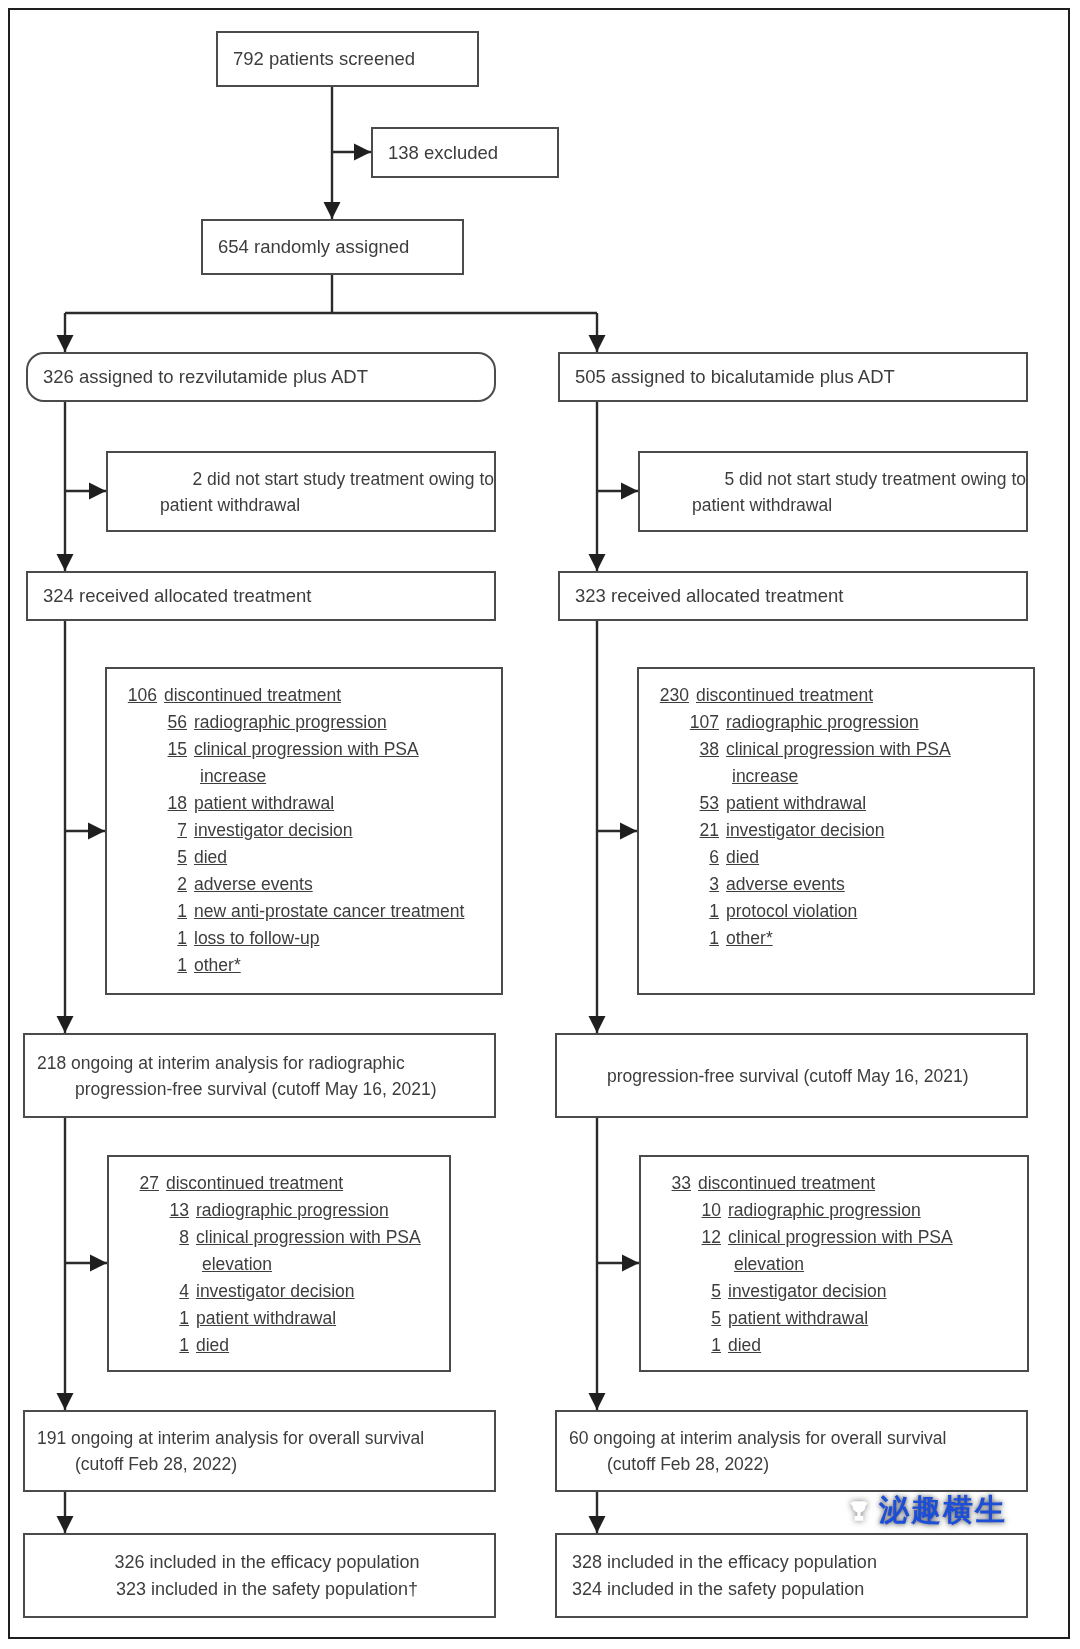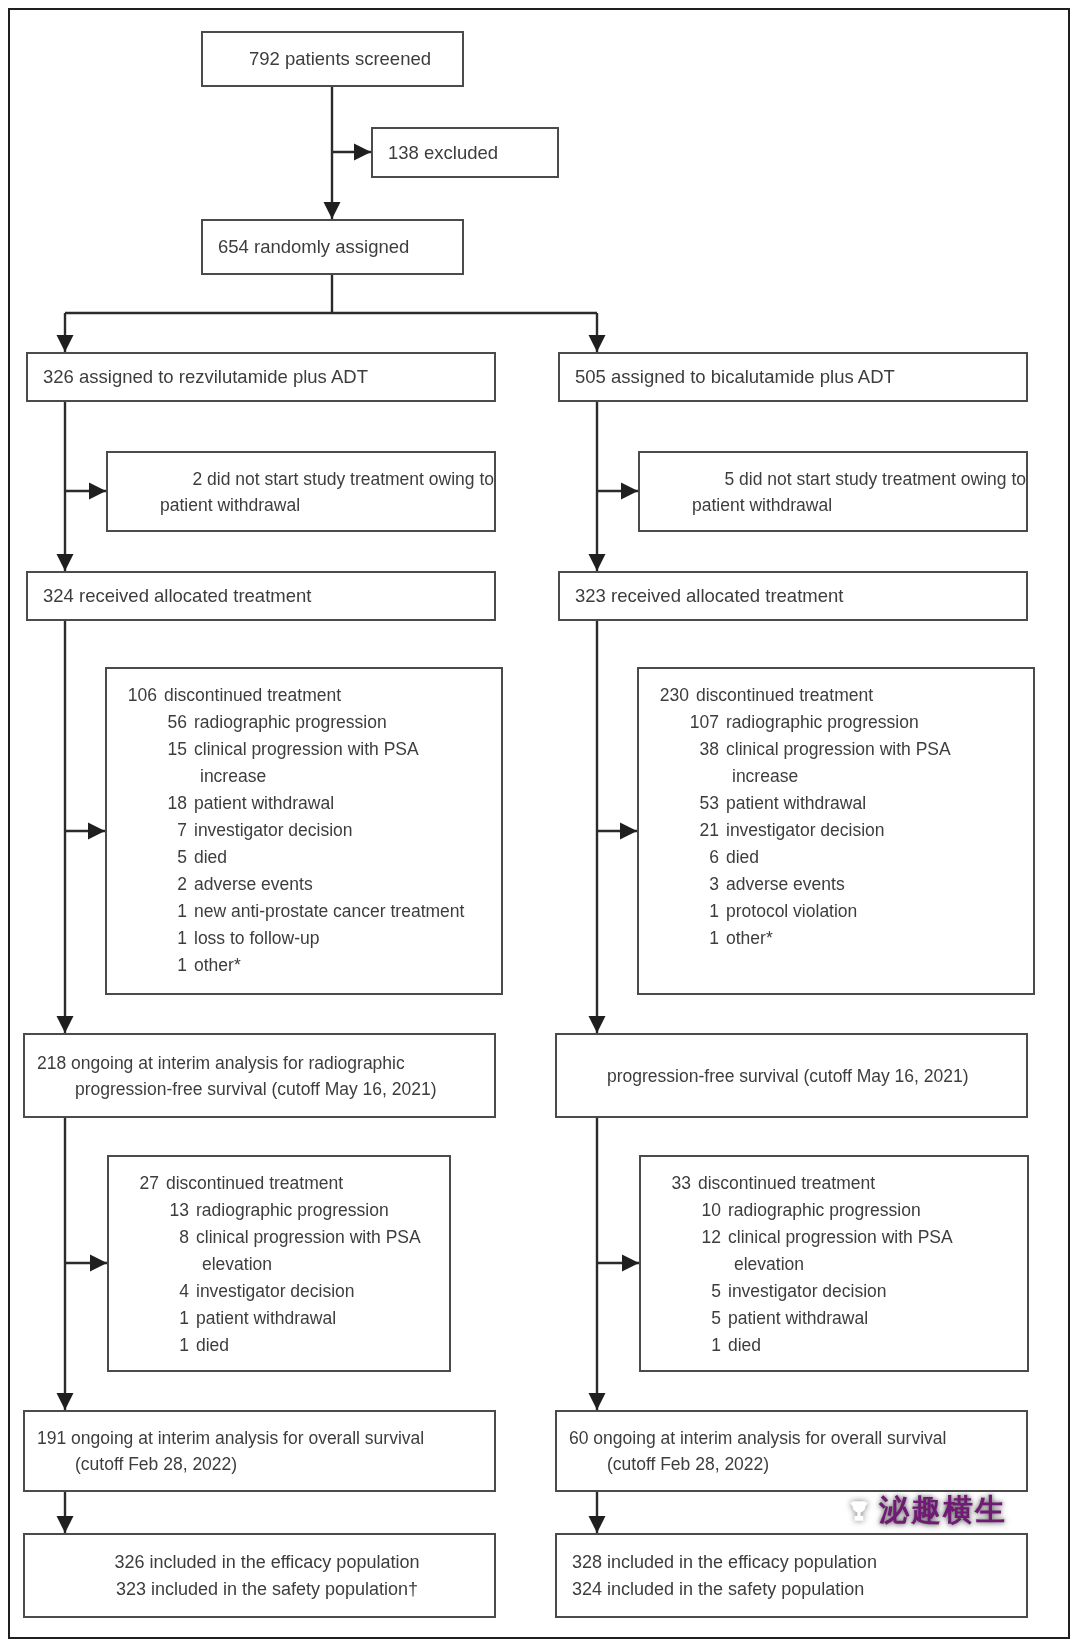--- a/index.html
+++ b/index.html
@@ -9,28 +9,28 @@
   .box { position:absolute; box-sizing:border-box; border:2px solid #4b4b4b; background:#ffffff; display:flex; flex-direction:column; justify-content:center; }
   .single { font-size:18.5px; padding-left:15px; white-space:nowrap; }
   .notstart { font-size:17.5px; line-height:26px; }
   .notstart .l1 { padding-left:38px; white-space:nowrap;text-align:right; }
   .notstart .l2 { padding-left:52px; white-space:nowrap; }
   .ongoing { font-size:17.5px; line-height:26px; }
   .ongoing .l1 { padding-left:12px; white-space:nowrap; }
   .ongoing .l2 { padding-left:50px; white-space:nowrap; }
   .pop { font-size:18px; line-height:27px; }
   .pop .l1, .pop .l2 { padding-left:15px; white-space:nowrap; }
-  .disc { font-size:17.5px; line-height:27px; justify-content:flex-start; padding:13px 6px 0 14px; }
+  .disc { font-size:17.5px; line-height:27px; justify-content:flex-start; padding:13px 6px 0 14px;text-decoration:underline; }
   .disc .row { display:flex; }
   .disc .num { flex:0 0 36px; text-align:right; white-space:nowrap; }
   .disc .row.sub .num { flex-basis:66px; }
   .disc .lbl { padding-left:7px; white-space:nowrap; }
   .disc .cont { display:block; padding-left:6px; white-space:nowrap; }
   .watermark { position:absolute; left:846px; top:1490px; display:flex; align-items:center; gap:7px; z-index:5;
-               color:#701a75; font-size:30px; font-weight:bold; letter-spacing:2px;
+               color:#1d4ed8; font-size:30px; font-weight:bold; letter-spacing:2px;
                text-shadow:0 0 4px rgba(90,90,90,.85), 0 1px 6px rgba(90,90,90,.55); }
   .watermark svg { filter:drop-shadow(0 0 3px rgba(90,90,90,.8)); }
 </style>
 </head>
 <body>
 
 <div class="frame"></div>
 
 <svg class="connectors" viewBox="0 0 1080 1649">
   <defs>
@@ -57,31 +57,31 @@
     <path d="M597 402 V571" marker-end="url(#ah)"></path>
     <path d="M597 491 H638" marker-end="url(#ah)"></path>
     <path d="M597 621 V1033" marker-end="url(#ah)"></path>
     <path d="M597 831 H637" marker-end="url(#ah)"></path>
     <path d="M597 1118 V1410" marker-end="url(#ah)"></path>
     <path d="M597 1263 H639" marker-end="url(#ah)"></path>
     <path d="M597 1492 V1533" marker-end="url(#ah)"></path>
   </g>
 </svg>
 
-<div class="box single" style="left:201px;top:31px;width:263px;height:56px;text-align:center;">
+<div class="box single" style="left:216px;top:31px;width:263px;height:56px;">
   <span>792 patients screened</span>
 </div>
 <div class="box single" style="left:371px;top:127px;width:188px;height:51px;">
   <span>138 excluded</span>
 </div>
 <div class="box single" style="left:201px;top:219px;width:263px;height:56px;">
   <span>654 randomly assigned</span>
 </div>
 
-<div class="box single" style="left:26px;top:352px;width:470px;height:50px;">
+<div class="box single" style="left:26px;top:352px;width:470px;height:50px;border-radius:18px;">
   <span>326 assigned to rezvilutamide plus ADT</span>
 </div>
 <div class="box single" style="left:558px;top:352px;width:470px;height:50px;">
   <span>505 assigned to bicalutamide plus ADT</span>
 </div>
 
 <div class="box notstart" style="left:106px;top:451px;width:390px;height:81px;">
   <span class="l1">2 did not start study treatment owing to</span>
   <span class="l2">patient withdrawal</span>
 </div>

